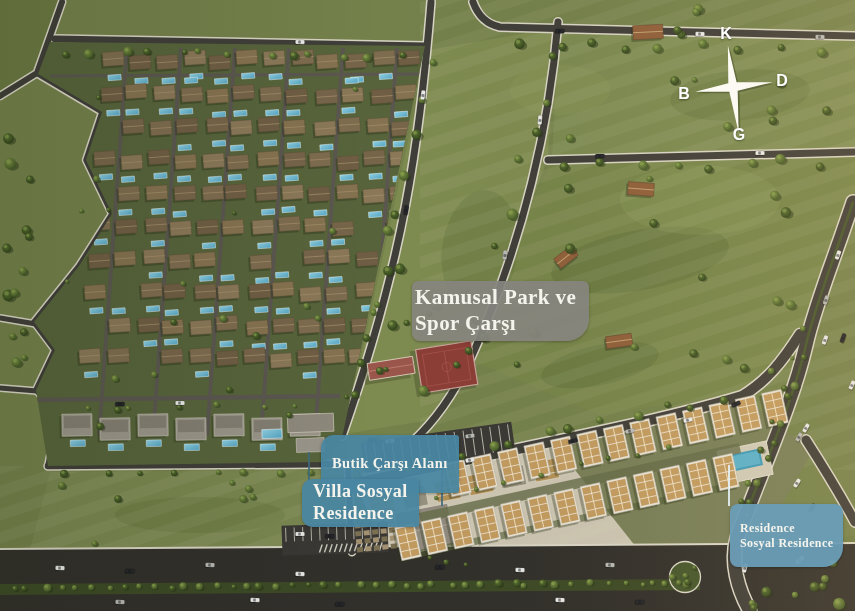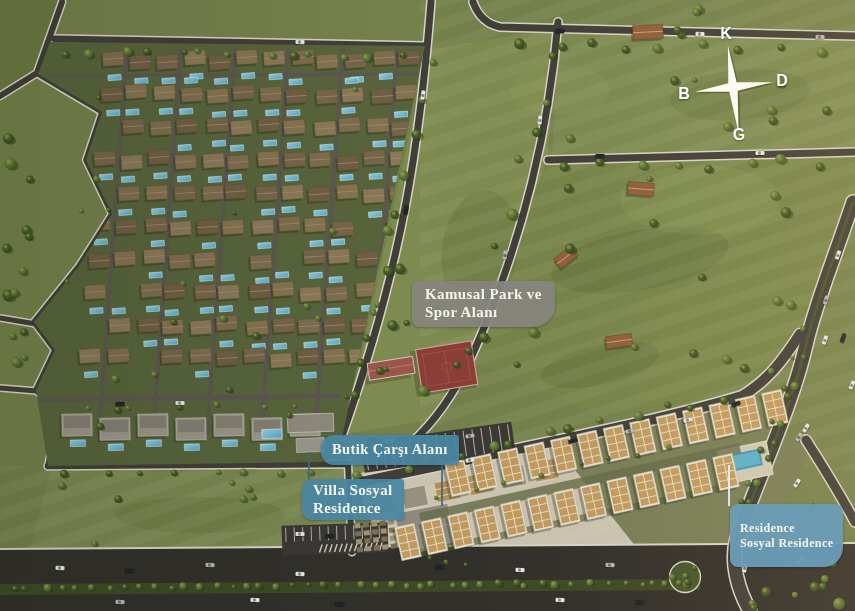--- a/index.html
+++ b/index.html
@@ -3,25 +3,25 @@
 <meta charset="utf-8">
 <style>
   html,body{margin:0;padding:0;background:#222;}
   #stage{position:relative;width:855px;height:611px;overflow:hidden;
          font-family:"Liberation Sans","DejaVu Sans",sans-serif;}
   #terrain{position:absolute;left:0;top:0;}
   .lbl{position:absolute;color:#F4F3EC;
        font-family:"Liberation Serif","DejaVu Serif",serif;font-weight:600;
        line-height:1.22;letter-spacing:.4px;box-shadow:0 1px 3px rgba(0,0,0,.28);
        white-space:nowrap;}
-  #lbl-park{left:412px;top:281px;font-size:15px;background:var(--label-gray);
-            border-radius:6px 6px 22px 8px;padding:4px 13px 5px 13px;}
+  #lbl-park{left:412px;top:281px;font-size:21px;background:var(--label-gray);
+            border-radius:6px 6px 22px 8px;padding:4px 13px 5px 3px;}
   #lbl-butik{left:321px;top:435px;font-size:14.5px;background:var(--label-teal);
-             border-radius:13px 3px 3px 13px;padding:6px 11px;}
-  #lbl-villa{left:302px;top:479px;font-size:15px;background:var(--label-teal);
+             border-radius:13px 3px 3px 13px;padding:20px 11px;}
+  #lbl-villa{left:302px;top:479px;font-size:18px;background:var(--label-teal);
              border-radius:10px 3px 3px 10px;padding:2px 11px;}
   #lbl-res{left:730px;top:504px;font-size:12px;background:var(--label-teal-light);
            border-radius:8px 8px 20px 8px;padding:17px 10px;}
   .leader{position:absolute;width:2px;}
   #leader-butik{left:441px;top:460px;height:46px;background:rgba(62,104,126,.85);}
   #leader-villa{left:308px;top:452px;height:29px;background:rgba(62,104,126,.85);}
   #leader-res{left:728px;top:465px;height:41px;background:rgba(228,240,245,.9);}
   .compass-letter{position:absolute;font-weight:700;font-size:16px;color:#fff;
        transform:translate(-50%,-50%);text-shadow:0 1px 2px rgba(30,40,15,.55);}
 </style>
@@ -2197,21 +2197,21 @@
         <polygon points="0,-42 4.2,-4.2 40,0 4.2,4.2 0,46 -4.2,4.2 -38,0 -4.2,-4.2" fill="rgba(35,45,18,.4)" transform="translate(1.6,1.9)"></polygon>
         <polygon points="0,-42 4.2,-4.2 40,0 4.2,4.2 0,46 -4.2,4.2 -38,0 -4.2,-4.2" fill="#FDFDFB"></polygon>
       </g>
     </g>
 
     <rect width="855" height="611" fill="url(#warmG)"></rect>
   </svg>
 
   <div class="lbl" id="lbl-park">
     <div>Kamusal Park ve</div>
-    <div>Spor Alanı</div>
+    <div>Spor Çarşı</div>
   </div>
 
   <div class="leader" id="leader-butik"></div>
   <div class="lbl" id="lbl-butik">
     <span>Butik Çarşı Alanı</span>
   </div>
 
   <div class="leader" id="leader-villa"></div>
   <div class="lbl" id="lbl-villa">
     <div>Villa Sosyal</div>

